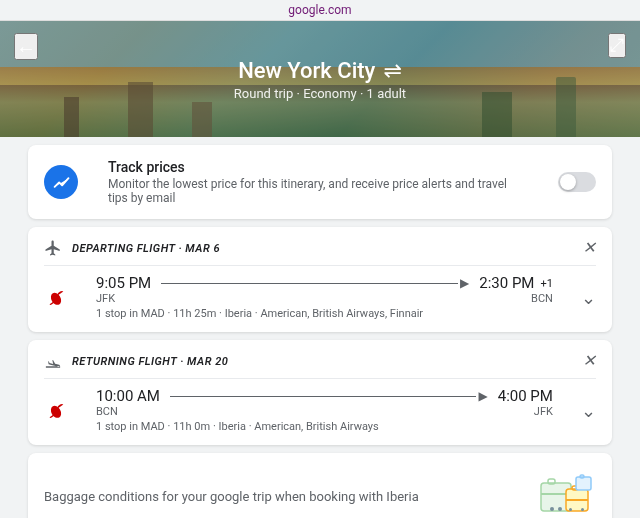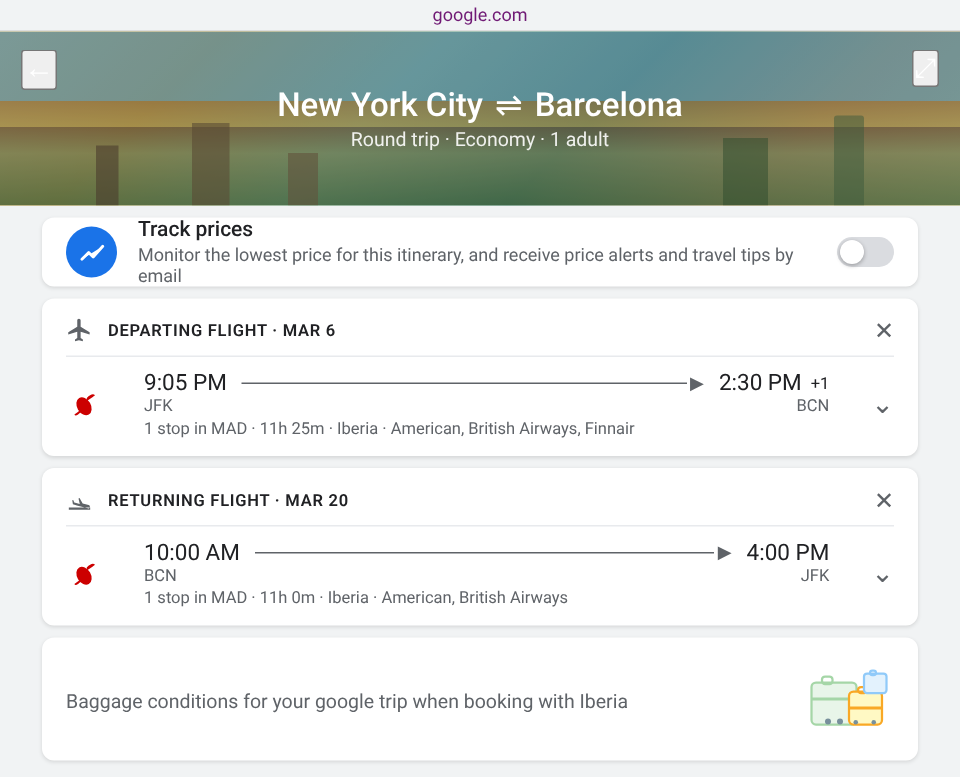--- a/index.html
+++ b/index.html
@@ -64,22 +64,22 @@
       border-radius: 8px;
       margin: 8px 28px;
       box-shadow: 0 1px 3px rgba(0,0,0,0.12);
       overflow: hidden;
     }
 
     
     .track-row {
       display: flex;
       align-items: center;
-      padding: 0 16px;
-      gap: 14px;
+      padding: 14px 16px;
+      gap: 30px;
     }
     .track-icon-wrap {
       background: #1a73e8;
       border-radius: 50%;
       width: 34px;
       height: 34px;
       display: flex;
       align-items: center;
       justify-content: center;
       flex-shrink: 0;
@@ -120,23 +120,24 @@
 
     
     .flight-section {
       background: white;
       border-radius: 8px;
       margin: 8px 28px;
       box-shadow: 0 1px 3px rgba(0,0,0,0.12);
     }
     .flight-header {
       display: flex;
-      align-items: flex-end;
+      align-items: center;
       padding: 12px 16px 8px;
       justify-content: space-between;
+      font-style: italic;
     }
     .flight-header-left {
       display: flex;
       align-items: center;
       gap: 10px;
     }
     .flight-label {
       font-size: 11px;
       font-weight: 600;
       color: #202124;
@@ -259,21 +260,20 @@
   <div style="position:absolute;bottom:0;left:30%;width:20px;height:35px;background:rgba(130,110,80,0.6);"></div>
   <div style="position:absolute;bottom:0;right:10%;width:20px;height:60px;background:rgba(80,120,80,0.5);border-radius:2px 2px 0 0;"></div>
   <div style="position:absolute;bottom:0;right:20%;width:30px;height:45px;background:rgba(60,100,60,0.5);"></div>
 
   <div class="hero-overlay">
     <button class="hero-back">←</button>
     <button class="hero-share">⤢</button>
     <div class="hero-title">
       <span>New York City</span>
       <span>⇌</span>
-      <span>Barcelona</span>
     </div>
     <div class="hero-subtitle">Round trip · Economy · 1 adult</div>
   </div>
 </div>
 
 <div class="card">
   <div class="track-row">
     <div class="track-icon-wrap">
       <svg width="18" height="18" viewBox="0 0 24 24" fill="white">
         <path d="M3.5 18.5l6-6 4 4L22 6.92"></path>

